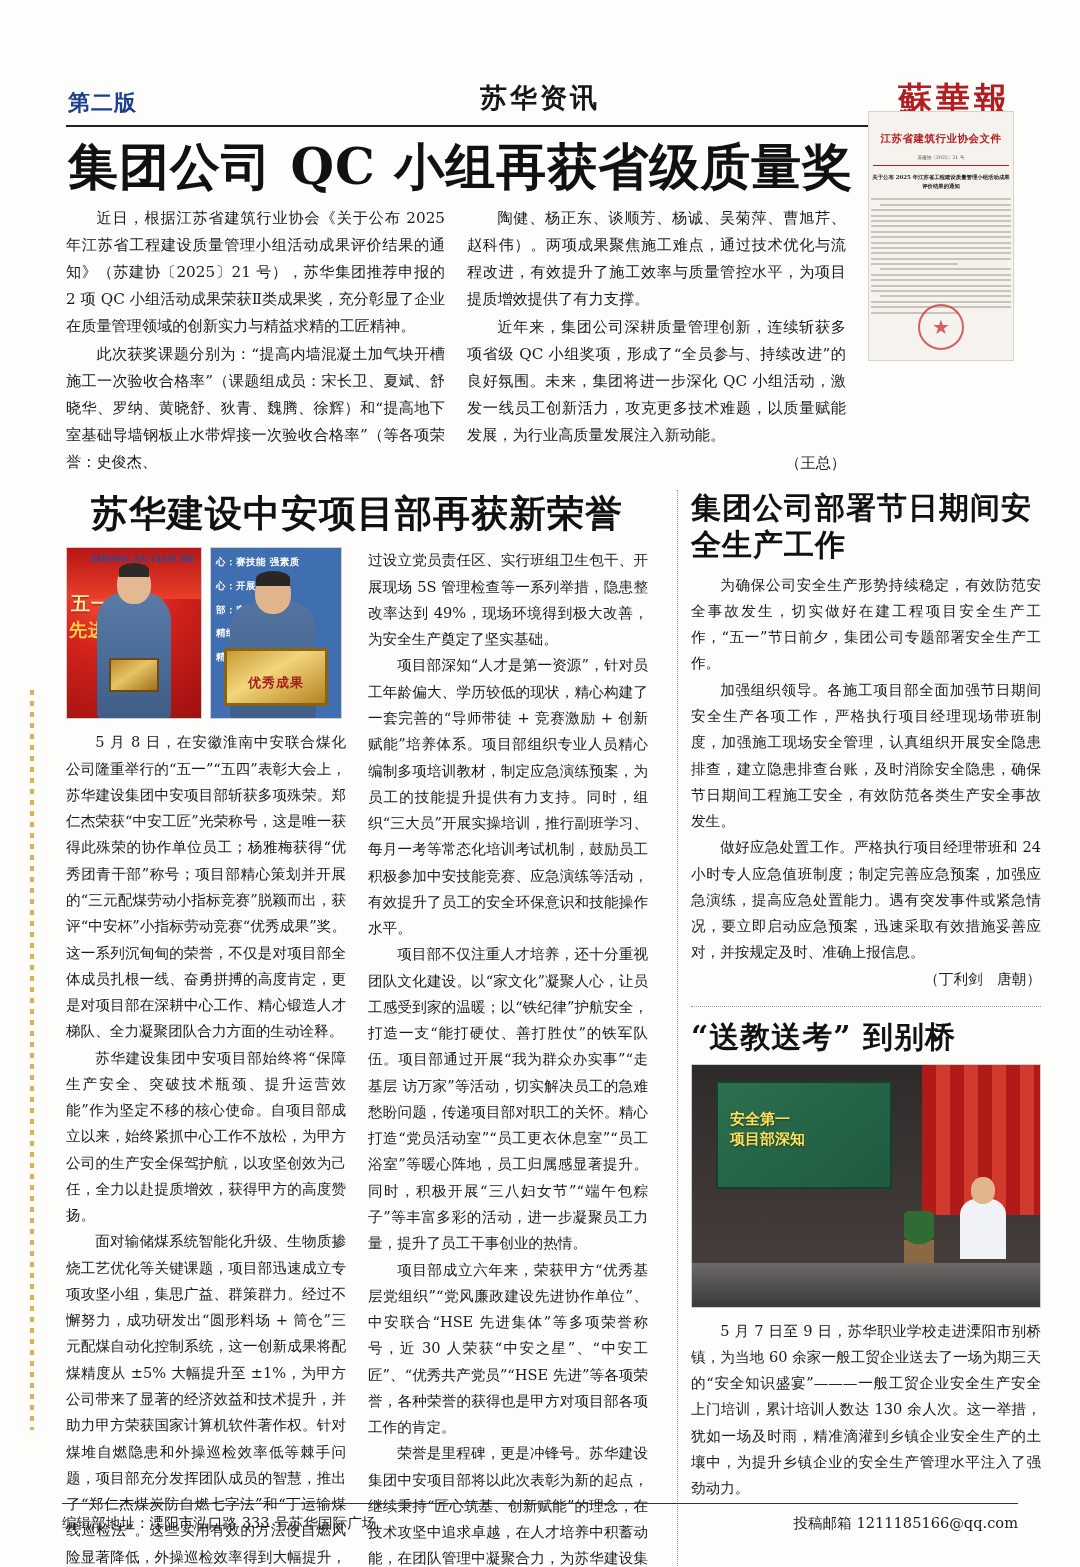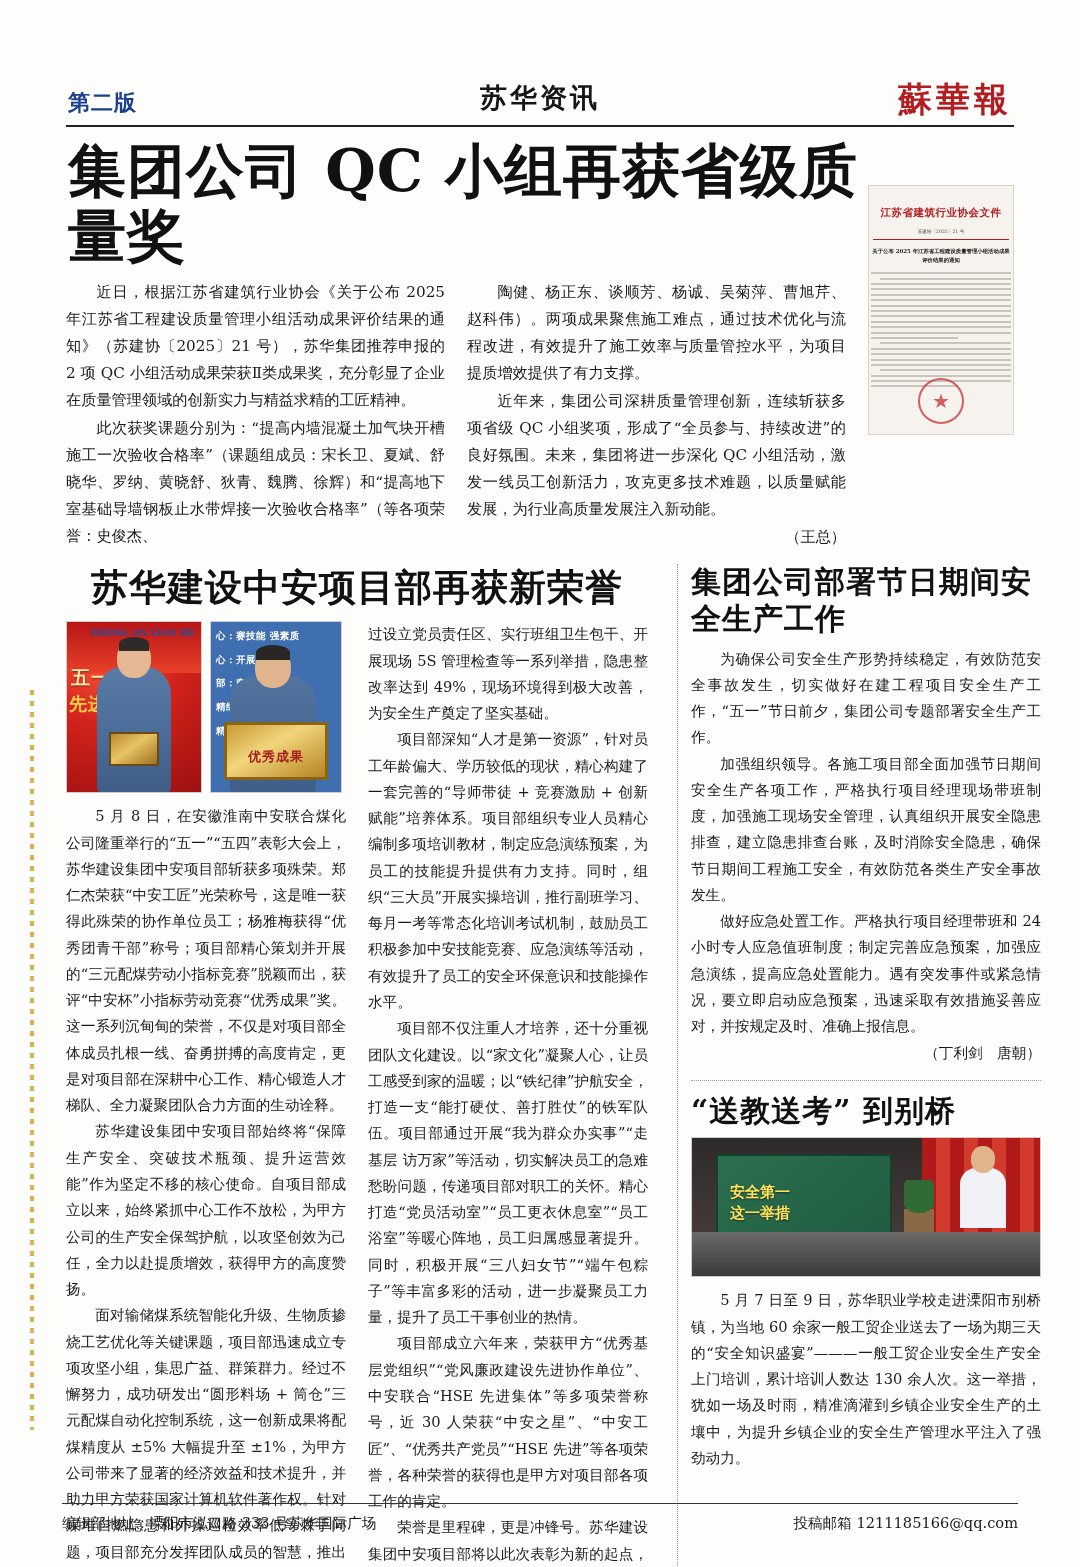--- a/index.html
+++ b/index.html
@@ -70,21 +70,21 @@
     margin:5px 4px 0 4px;
   }
 
   
   .lead {
     padding:10px 4px 0 4px;
   }
   .lead-headline {
     font-family:"DejaVu Serif", serif;
     font-weight:bold;
-    font-size:58px;
+    font-size:50px;
     line-height:1.12;
     color:#111;
     letter-spacing:1px;
     width:800px;
     margin:2px 0 10px 2px;
   }
   .lead-body {
     display:flex;
     gap:22px;
     align-items:flex-start;
@@ -285,21 +285,21 @@
   }
 
   
   .hdiv {
     border-top:1.6px dotted #9a9a9a;
     margin:14px 0 12px 0;
   }
 
   
   .photo-wide {
-    width:350px; height:140px;
+    width:350px; height:244px;
     border:1px solid #cfcfcf;
     position:relative; overflow:hidden;
     margin-bottom:10px;
     background:linear-gradient(180deg,#2f2a2a 0%,#4b4240 100%);
   }
   .pw-screen {
     position:absolute; left:24px; top:16px; width:176px; height:108px;
     background:linear-gradient(140deg,#2c6f4f,#1f5a3f);
     border:2px solid #15402c;
   }
@@ -473,21 +473,21 @@
 
       <div class="hdiv"></div>
 
       <div>
         <div class="hl3">“送教送考” 到别桥</div>
 
         <div class="photo-wide">
           <div class="pw-flagwall"></div>
           <div class="pw-screen">
             <b><span>安全第一</span><br>
-               <span>这一举措</span></b>
+               <span>项目部深知</span></b>
           </div>
           <div class="pw-plant"></div>
           <div class="pw-speaker"></div>
           <div class="pw-desk"></div>
         </div>
 
         <div class="col" style="width:350px">
           <p>5 月 7 日至 9 日，苏华职业学校走进溧阳市别桥镇，为当地 60 余家一般工贸企业送去了一场为期三天的“安全知识盛宴”———一般工贸企业安全生产安全上门培训，累计培训人数达 130 余人次。这一举措，犹如一场及时雨，精准滴灌到乡镇企业安全生产的土壤中，为提升乡镇企业的安全生产管理水平注入了强劲动力。</p>
 
         </div>

